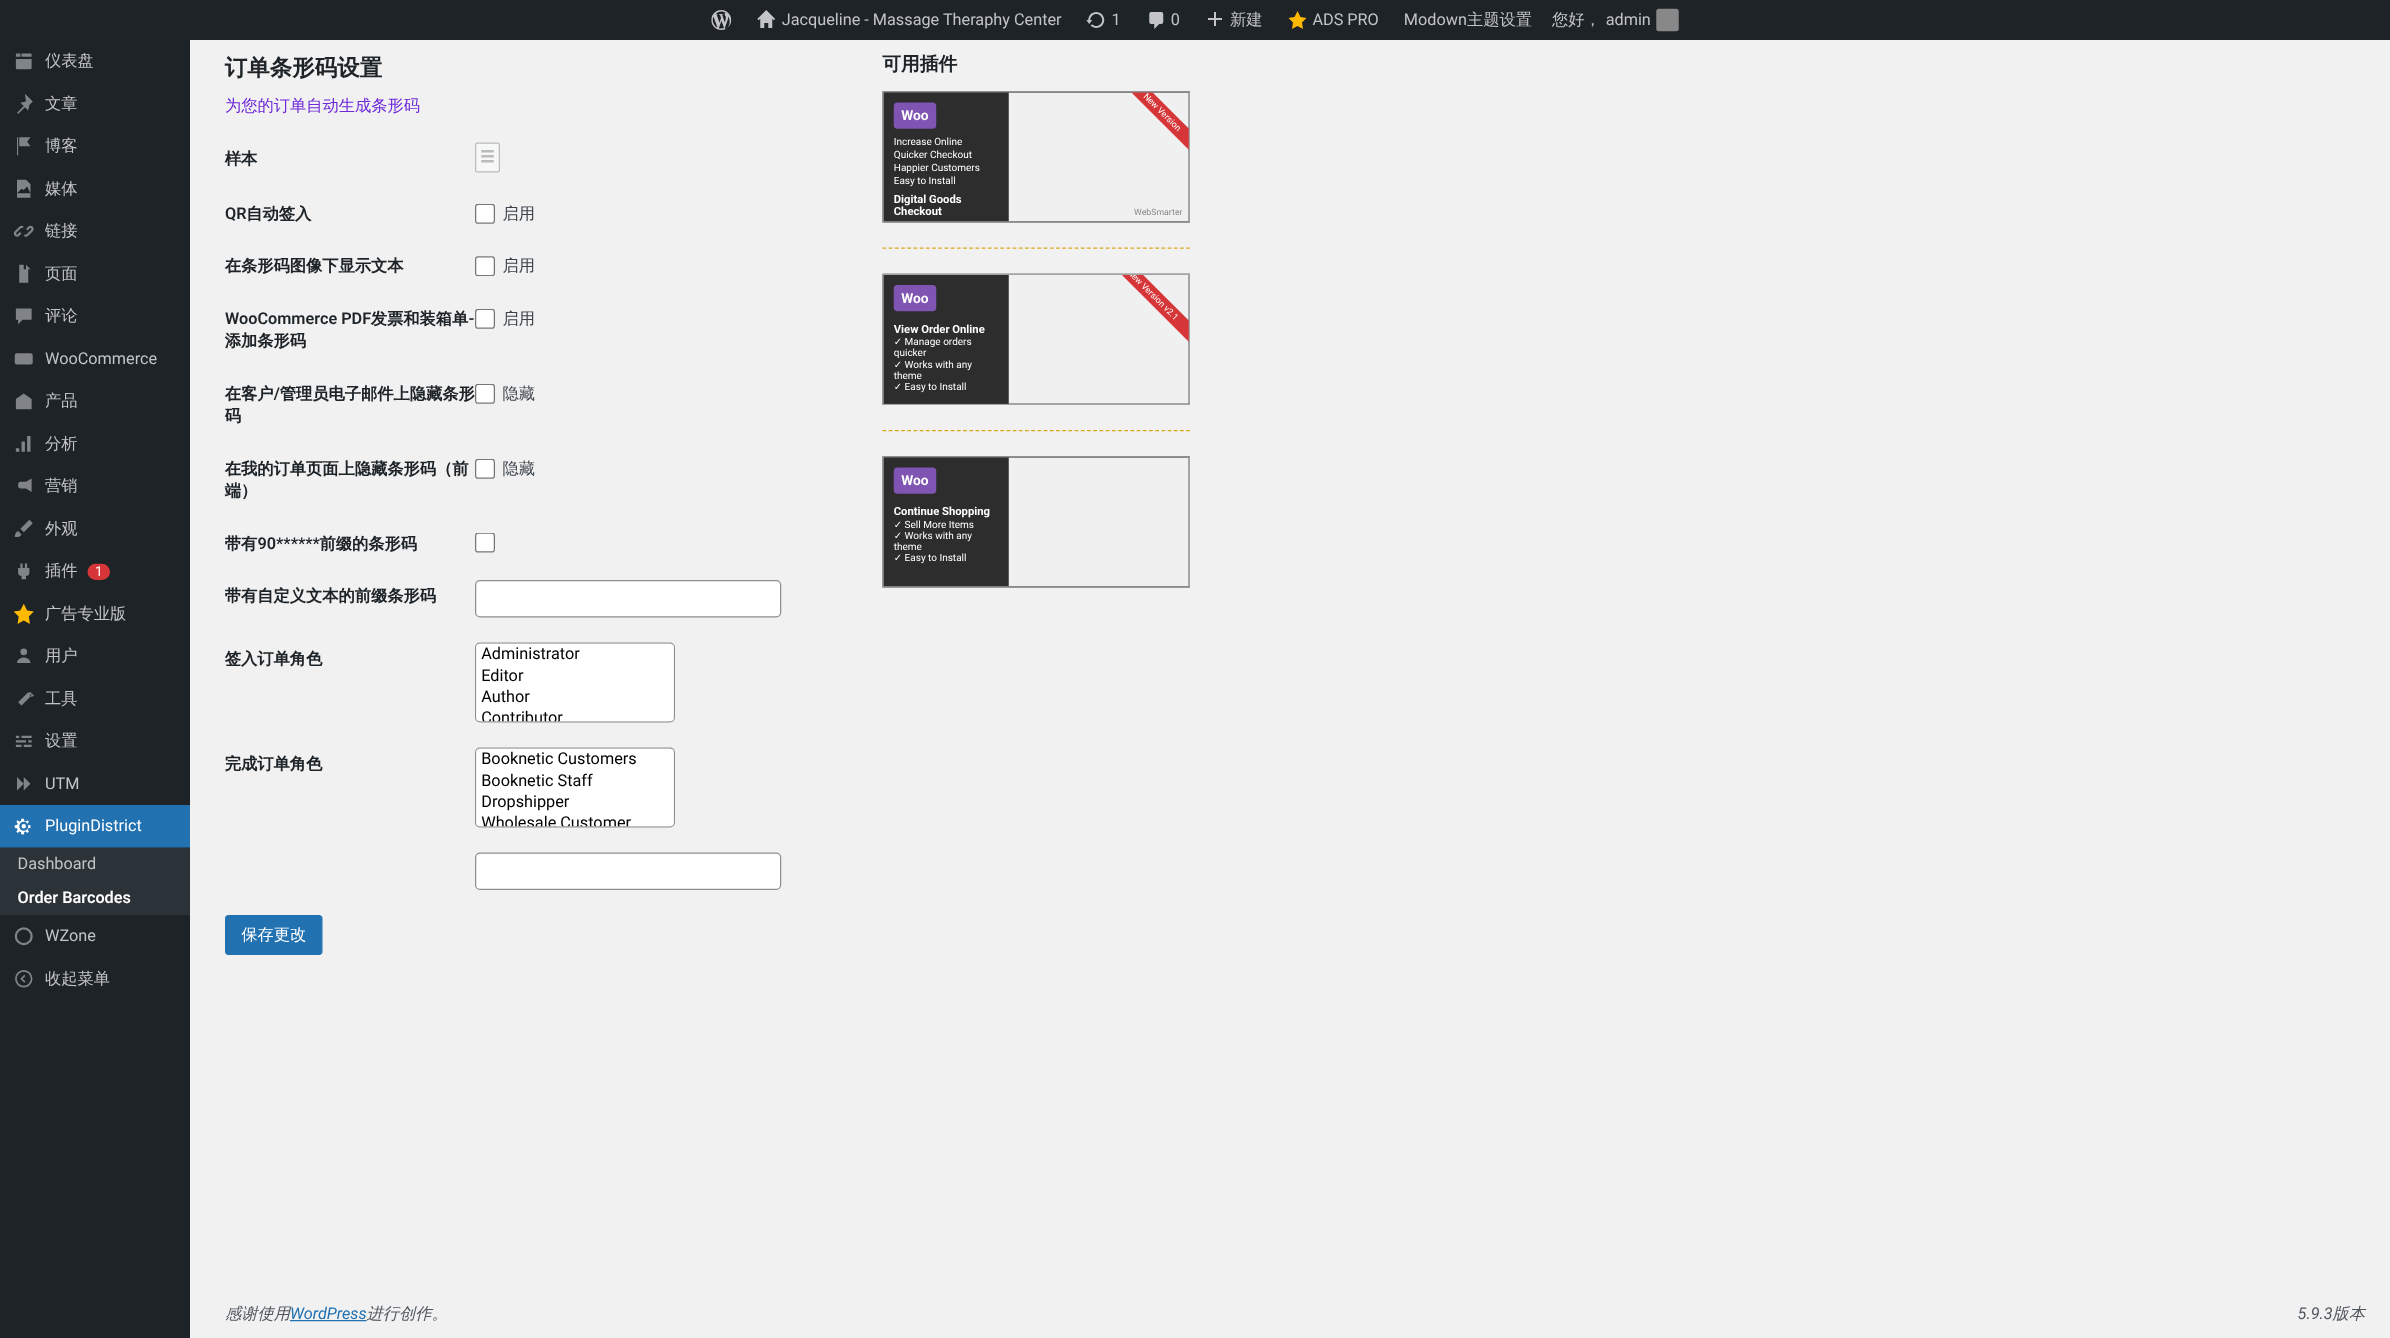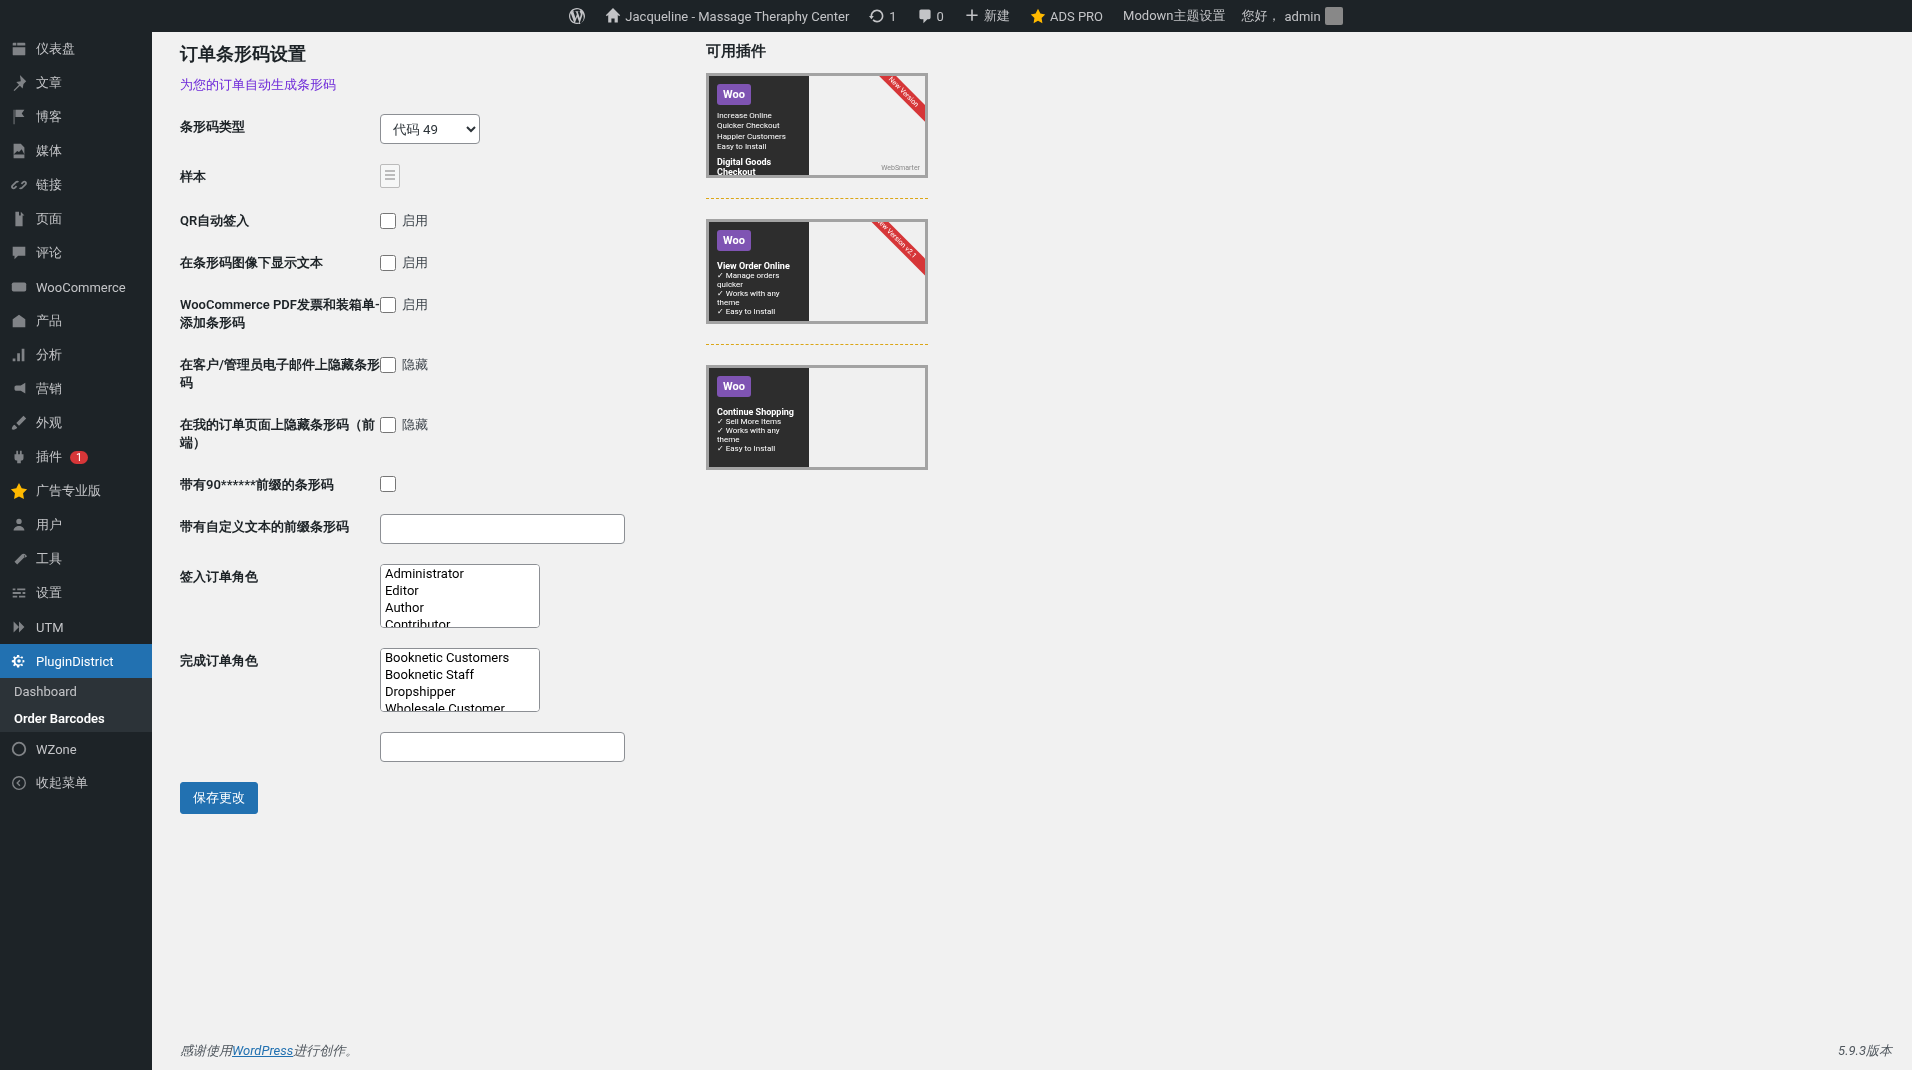--- a/index.html
+++ b/index.html
@@ -44,21 +44,21 @@
     input[type="text"].wp-input { border: 1px solid #8c8f94; border-radius: 4px; padding: 2px 8px; height: 30px; width: 245px; }
     input[type="checkbox"] { width: 16px; height: 16px; margin-right: 6px; }
     .checkbox-wrap { display: flex; align-items: center; padding-top: 4px; }
     
     .sample-box { width: 20px; height: 24px; border: 1px solid #bbb; background: #f6f7f7; border-radius: 2px; position: relative; }
     .sample-box::before { content: ''; position: absolute; top: 5px; left: 4px; right: 4px; height: 2px; background: #bbb; box-shadow: 0 4px 0 #bbb, 0 8px 0 #bbb; }
     
     .button-primary { background: #2271b1; border: 1px solid #2271b1; color: #fff; padding: 6px 12px; border-radius: 3px; cursor: pointer; font-size: 13px; }
     
     .plugins-title { font-size: 15px; font-weight: 600; color: #1d2327; margin-bottom: 12px; }
-    .plugin-card { width: 222px; height: 105px; background: #23282d; margin-bottom: 20px; border: 3px solid #a3a3a3; position: relative; overflow: hidden; display: flex; }
+    .plugin-card { width: 246px; height: 105px; background: #23282d; margin-bottom: 20px; border: 1px solid #a3a3a3; position: relative; overflow: hidden; display: flex; }
     .plugin-divider { border: 0; border-top: 1px dashed #dba617; margin-bottom: 20px; }
     .plugin-left { width: 100px; background: #2d2d2d; color: #fff; padding: 8px; font-size: 9px; position: relative; }
     .plugin-right { flex: 1; background: #f0f0f0; position: relative; }
     .woo-badge { background: #7f54b3; color: #fff; font-weight: bold; padding: 4px 6px; font-size: 11px; border-radius: 3px; display: inline-block; margin-bottom: 6px; }
     .plugin-text { font-size: 8px; color: #fff; line-height: 1.3; }
     .plugin-title { font-size: 9px; color: #fff; font-weight: bold; margin-top: 4px; }
     .ribbon { position: absolute; top: 10px; right: -20px; background: #d63638; color: #fff; font-size: 7px; padding: 2px 22px; transform: rotate(45deg); }
     .plugin-brand { position: absolute; bottom: 3px; right: 5px; font-size: 7px; color: #888; }
     .check-list { list-style: none; font-size: 8px; color: #fff; }
     .check-list li::before { content: '✓ '; }
@@ -254,28 +254,20 @@
       <span>收起菜单</span>
     </div>
 </div>
 
 <div class="content">
   <div class="layout">
     <div class="form-area">
       <h2 class="page-title">订单条形码设置</h2>
       <p class="page-desc">为您的订单自动生成条形码</p>
 
-      <div class="form-row">
-        <div class="form-label">条形码类型</div>
-        <div class="form-control">
-          <select class="wp-select">
-            <option>代码 49</option>
-          </select>
-        </div>
-      </div>
 
       <div class="form-row">
         <div class="form-label">样本</div>
         <div class="form-control">
             <div class="sample-box"></div>
           </div>
       </div>
 
       <div class="form-row">
         <div class="form-label">QR自动签入</div>

